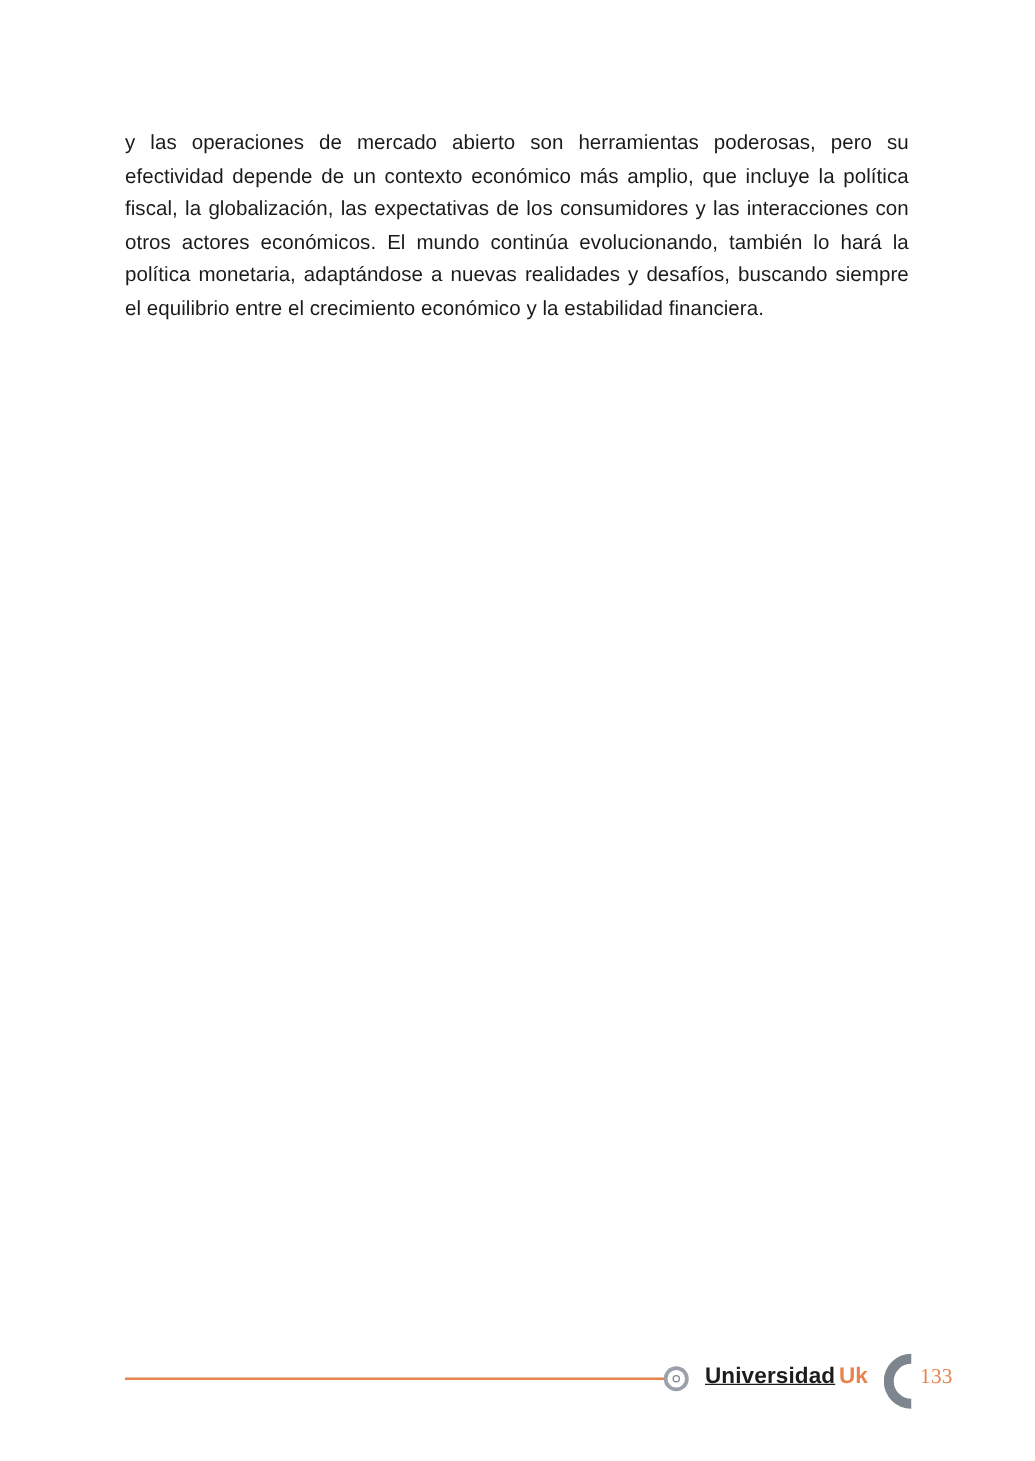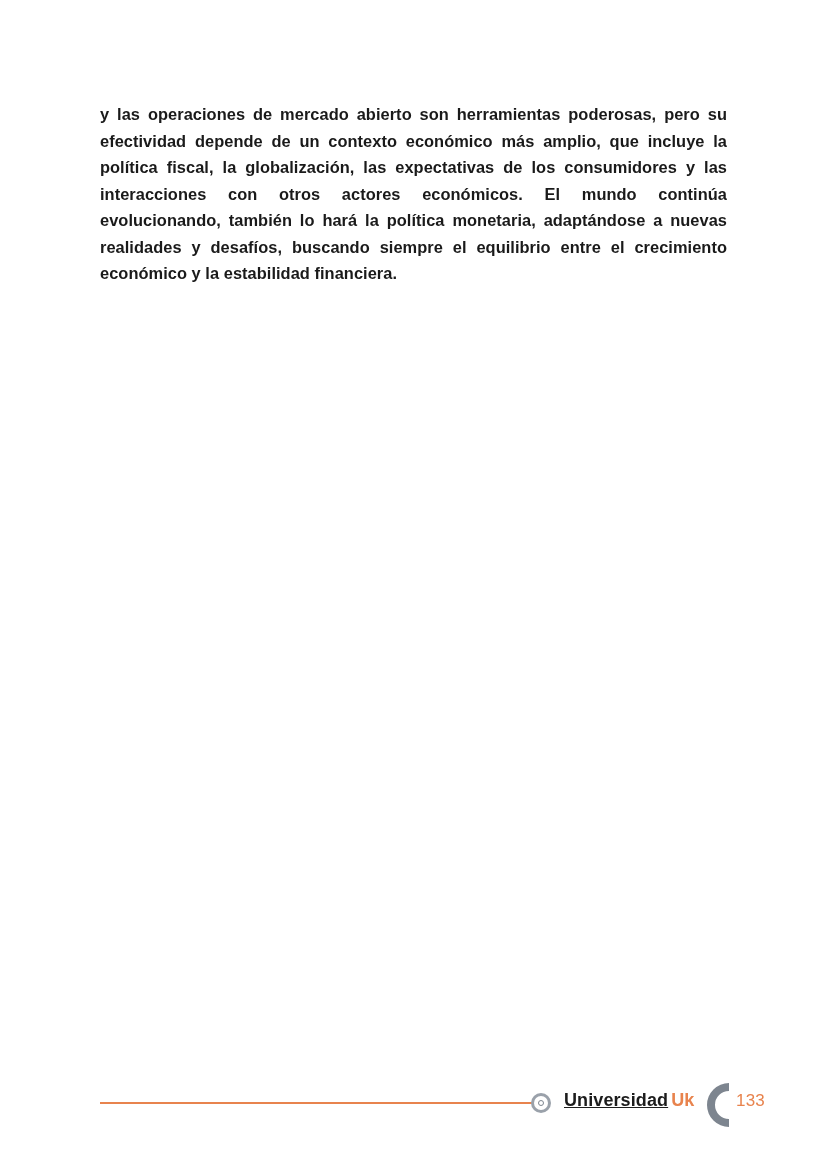--- a/index.html
+++ b/index.html
@@ -13,21 +13,20 @@
       position: relative;
       overflow: hidden;
       font-family: "Liberation Sans", "DejaVu Sans", sans-serif;
       color: #1a1a1a;
     }
     .page-body {
       position: absolute;
       left: 100px;
       top: 101px;
       width: 627px;
-      font-weight: bold;
     }
     .paragraph {
       margin: 0;
       font-size: 16.4px;
       line-height: 26.5px;
       text-align: justify;
       letter-spacing: 0.05px;
     }
     .footer {
       position: absolute;
@@ -94,20 +93,21 @@
       overflow: hidden;
     }
     .bracket svg { display: block; }
     .page-number {
       position: absolute;
       left: 736px;
       top: 16px;
       font-size: 17px;
       color: #e8834d;
       letter-spacing: 0.2px;
+      font-family: Liberation Serif, serif;
     }
   </style>
 </head>
 <body>
 
 <main class="page-body">
   <p class="paragraph">y las operaciones de mercado abierto son herramientas poderosas, pero su efectividad depende de un contexto económico más amplio, que incluye la política fiscal, la globalización, las expectativas de los consumidores y las interacciones con otros actores económicos. El mundo continúa evolucionando, también lo hará la política monetaria, adaptándose a nuevas realidades y desafíos, buscando siempre el equilibrio entre el crecimiento económico y la estabilidad financiera.</p>
 </main>
 
 <footer class="footer">

